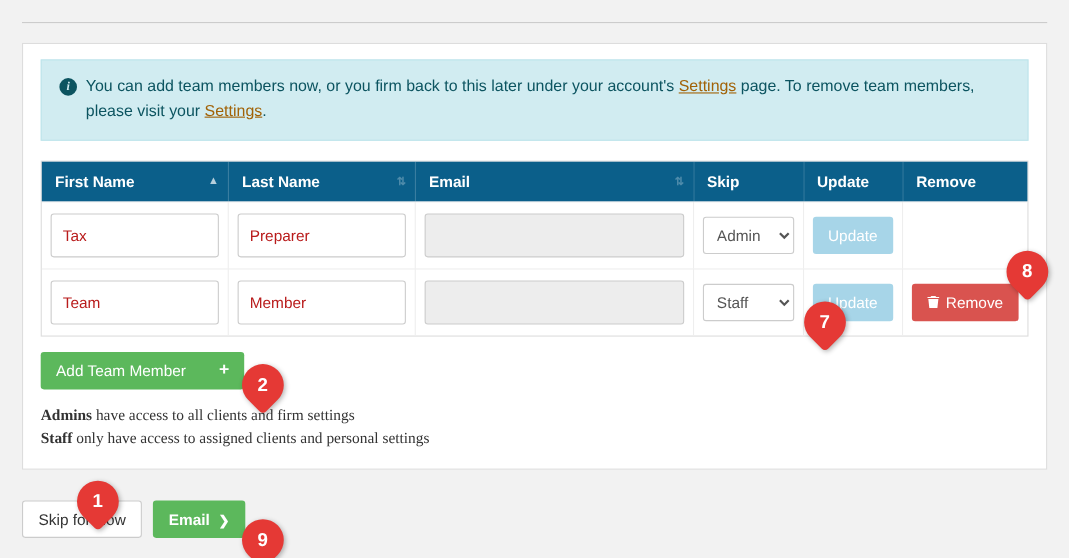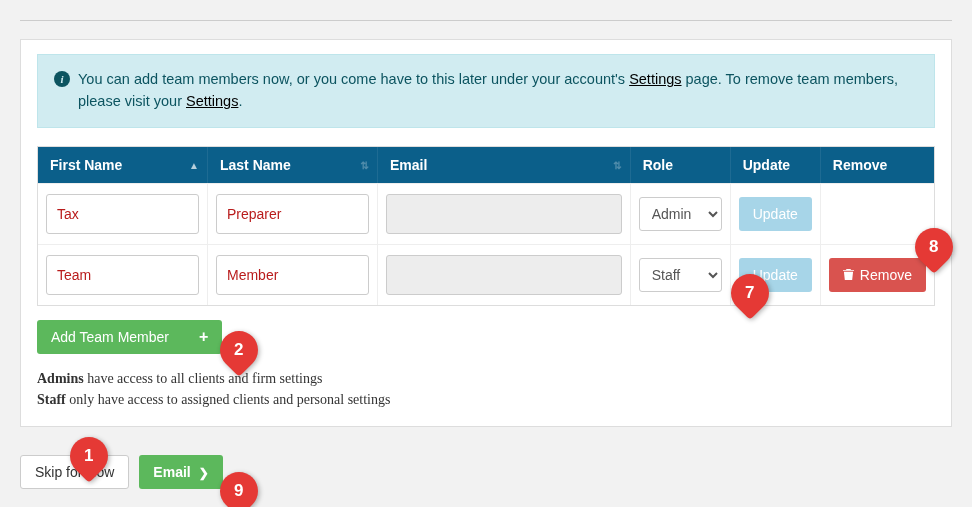--- a/index.html
+++ b/index.html
@@ -2,21 +2,21 @@
 <html><head>
 <meta charset="utf-8">
 <style>
 * { box-sizing: border-box; margin: 0; padding: 0; }
 body { font-family: "Segoe UI", Arial, sans-serif; background: #f2f2f2; padding: 20px; color: #333; }
 .page-title { font-size: 22px; font-weight: 700; color: #333; margin-bottom: 8px; }
 .title-divider { border: none; border-top: 1px solid #ccc; margin-bottom: 18px; }
 .card { background: #fff; border: 1px solid #ddd; padding: 14px 16px 16px 16px; }
 .alert { background: #d1ecf1; border: 1px solid #bee5eb; color: #0c5460; padding: 14px 16px; margin-bottom: 18px; display: flex; align-items: flex-start; gap: 8px; font-size: 14.5px; line-height: 1.5; }
 .alert .info-icon { display:inline-flex; align-items:center; justify-content:center; width:16px; height:16px; background:#0c5460; color:#d1ecf1; border-radius:50%; font-style: italic; font-weight:700; font-size:11px; font-family:"Times New Roman", serif; margin-top:2px; flex-shrink:0;}
-.alert a { color:#000000; }
+.alert a { color:#a16207; }
 table.team-table { width: 100%; border-collapse: separate; border-spacing: 0; border:1px solid #ddd; }
 table.team-table thead th { background:#0b5f8a; color:#fff; font-weight:600; font-size:14px; text-align:left; padding:10px 12px; border-right:1px solid rgba(255,255,255,0.08); position:relative;margin-top:35px;}
 table.team-table thead th:last-child { border-right:none;}
 .sort-icon { position:absolute; right:8px; top:50%; transform:translateY(-50%); font-size:10px; color:rgba(255,255,255,0.7);}
 table.team-table tbody td { padding:10px 8px; border-top:1px solid #eee; border-right:1px solid #eee; vertical-align: middle;}
 table.team-table tbody td:last-child { border-right:none;}
 .text-input { width:100%; height:34px; border:1px solid #ccc; border-radius:3px; padding:19px 10px; font-size:14px; color:#b91c1c; }
 .text-input.redacted { background:#ededed; }
 .select-input { width:100%; height:34px; border:1px solid #ccc; border-radius:3px; padding:4px 8px; font-size:14px; color:#555; background:#fff;}
 .btn { display:inline-flex; align-items:center; gap:6px; height:34px; padding:0 14px; border:none; border-radius:3px; font-size:14px; cursor:pointer; color:#fff; }
@@ -41,39 +41,39 @@
 
 <div class="annot-wrap">
 
 <hr class="title-divider">
 
 <div class="card">
 
   <div class="alert">
     <span class="info-icon">i</span>
     <div>
-      <span>You can add team members now, or you come have to this later under your account's </span><a href="#">Settings</a><span> page. To remove team members, please visit your </span><a href="#">Settings</a><span>.</span>
+      <span>You can add team members now, or you firm back to this later under your account's </span><a href="#">Settings</a><span> page. To remove team members, please visit your </span><a href="#">Settings</a><span>.</span>
     </div>
   </div>
 
   <table class="team-table">
     <colgroup>
       <col class="col-fn">
           <col class="col-ln">
           <col class="col-email">
           <col class="col-role">
           <col class="col-update">
           <col class="col-remove">
     </colgroup>
     <thead>
       <tr>
         <th><span>First Name</span><span class="sort-icon">▲</span></th>
         <th><span>Last Name</span><span class="sort-icon" style="opacity:.4">⇅</span></th>
         <th><span>Email</span><span class="sort-icon" style="opacity:.4">⇅</span></th>
-        <th>Role</th>
+        <th>Skip</th>
         <th>Update</th>
         <th>Remove</th>
       </tr>
     </thead>
     <tbody>
       <tr>
         <td><input class="text-input" value="Tax" style=""></td>
         <td><input class="text-input" value="Preparer" style=""></td>
         <td><input class="text-input redacted" value="" style=""></td>
         <td>

